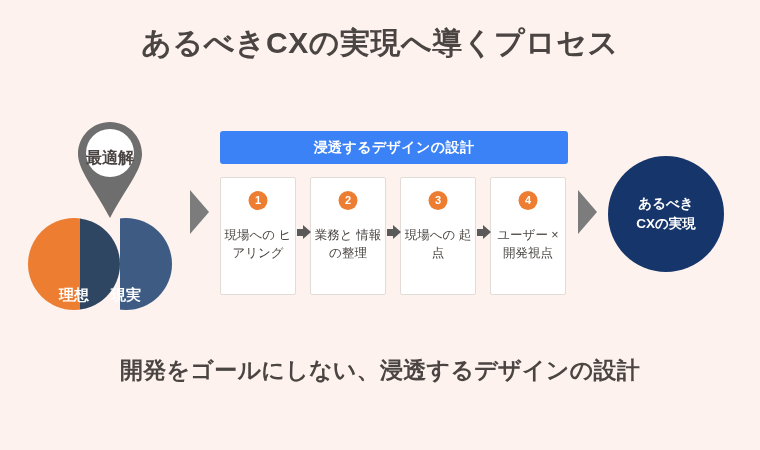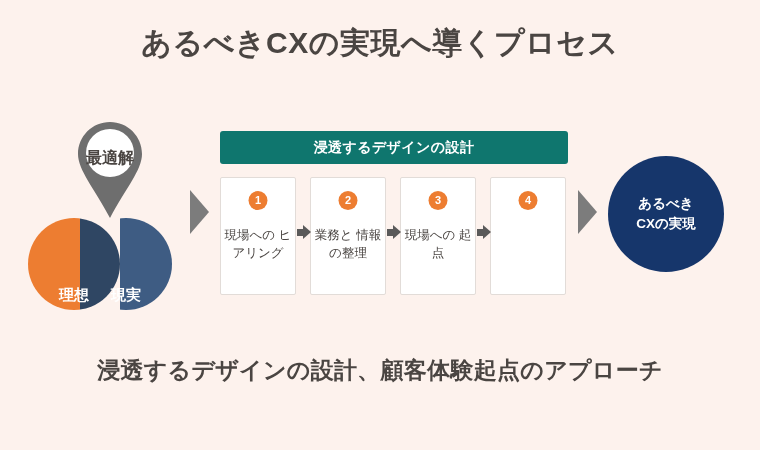--- a/index.html
+++ b/index.html
@@ -138,21 +138,21 @@
   .big-arrow-left  { left: 190px; top: 190px; }
   .big-arrow-right { left: 578px; top: 190px; }
 
   
   .banner {
     position: absolute;
     left: 220px;
     top: 131px;
     width: 348px;
     height: 33px;
-    background: #0f766e;
+    background: #3b82f6;
     border-radius: 3px;
     display: flex;
     align-items: center;
     justify-content: center;
     color: #ffffff;
     font-size: 14px;
     font-weight: bold;
     letter-spacing: 0.4px;
   }
 
@@ -304,20 +304,22 @@
     </div>
 
     <div class="step-card">
       <div class="step-badge">3</div>
       <div class="step-text">現場への
 起点</div>
     </div>
 
     <div class="step-card">
       <div class="step-badge">4</div>
+      <div class="step-text">ユーザー
+×開発視点</div>
     </div>
 
     <div class="mini-arrow mini-arrow-1">
       <span class="shaft"></span>
       <span class="head"></span>
     </div>
     <div class="mini-arrow mini-arrow-2">
       <span class="shaft"></span>
       <span class="head"></span>
     </div>
@@ -325,15 +327,15 @@
       <span class="shaft"></span>
       <span class="head"></span>
     </div>
   </div>
 
   <div class="goal">
     <div class="goal-text">あるべき
 CXの実現</div>
   </div>
 
-  <div class="caption">浸透するデザインの設計、顧客体験起点のアプローチ</div>
+  <div class="caption">開発をゴールにしない、浸透するデザインの設計</div>
 
 </div>
 
 </body></html>

